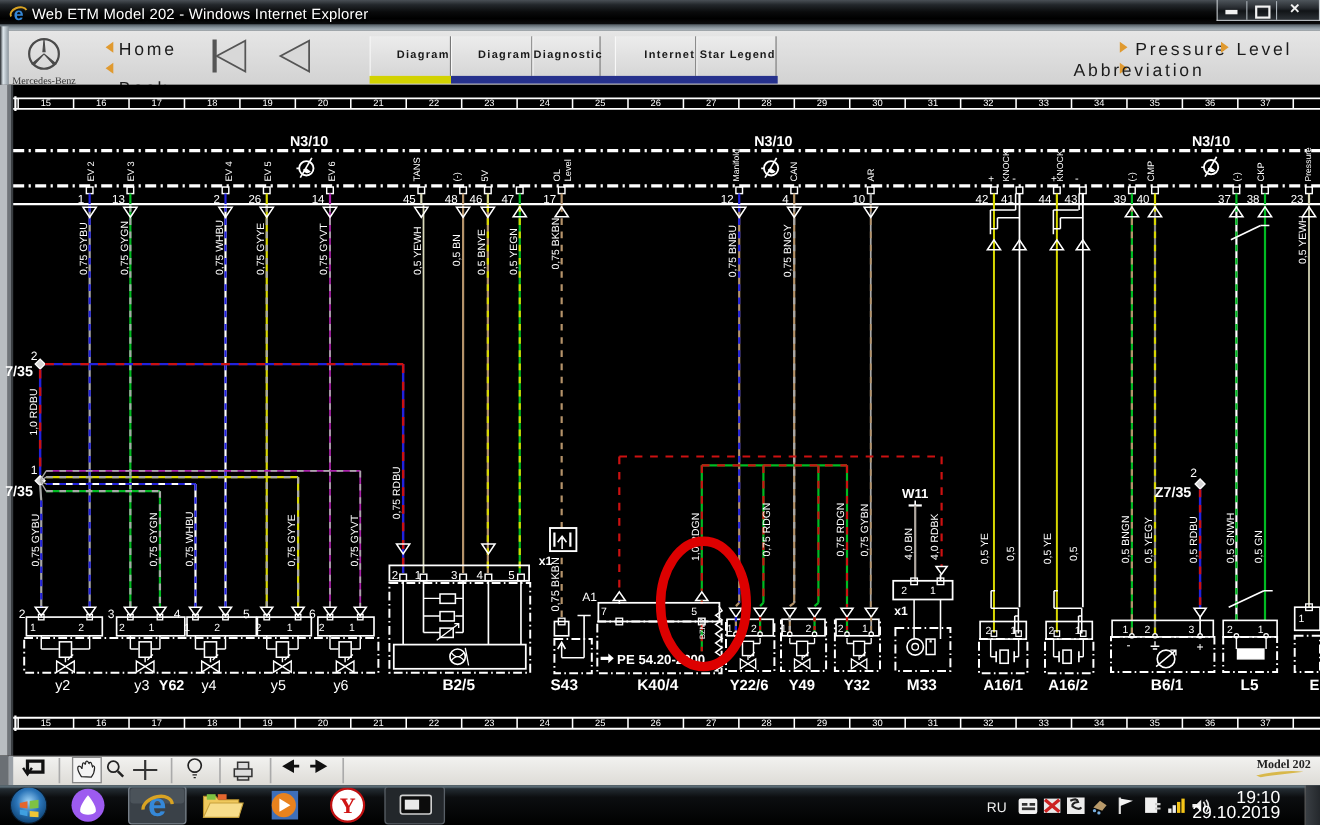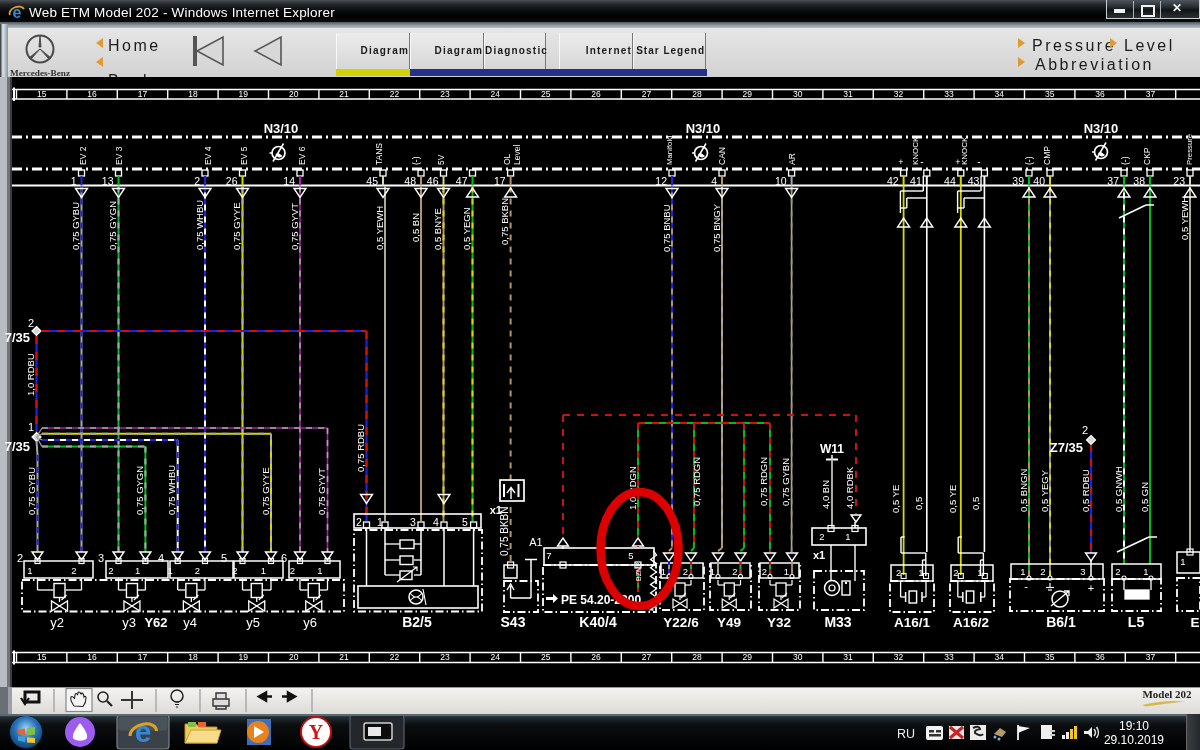--- a/index.html
+++ b/index.html
@@ -3,32 +3,32 @@
 <style>
 html,body{margin:0;padding:0;width:1200px;height:750px;overflow:hidden;background:#000;font-family:"Liberation Sans",sans-serif;}
 #stage{position:absolute;left:0;top:0;width:1200px;height:750px;}
 .abs{position:absolute;}
 
 #titlebar{left:0;top:0;width:1200px;height:24px;background:linear-gradient(#4a5056 0%,#23272b 18%,#0a0b0c 45%,#000 70%,#101214 100%);}
 #titletext{left:29px;top:5px;color:#fff;font-size:13.5px;letter-spacing:0.2px;text-shadow:0 1px 2px #000;}
 #frameline{left:0;top:22px;width:1200px;height:6px;background:linear-gradient(#4e585f,#8e9aa2 55%,#b4bec5);}
 
 #header{left:0;top:28px;width:1200px;height:49px;background:linear-gradient(#e6e6e6,#d2d2d2);}
-#logo{left:8px;top:2px;width:64px;height:47px;font-weight:bold;}
+#logo{left:8px;top:2px;width:64px;height:47px;}
 .hlink{font-size:16px;font-weight:normal;color:#1c1c1c;letter-spacing:2.5px;}
 .tri-l{width:0;height:0;border-top:5px solid transparent;border-bottom:5px solid transparent;border-right:7px solid #e09a30;}
 .tri-r{width:0;height:0;border-top:5px solid transparent;border-bottom:5px solid transparent;border-left:7px solid #e09a30;}
 .tab{top:5px;height:36px;background:linear-gradient(#ececec,#d6d6d6);border-left:1px solid #f8f8f8;border-right:1px solid #777;box-sizing:border-box;text-align:right;font-size:10px;font-weight:bold;color:#1a1a1a;letter-spacing:1.2px;line-height:36px;}
 #tabline-y{left:336px;top:41px;width:74px;height:7px;background:#d2d200;}
 #tabline-b{left:410px;top:41px;width:297px;height:7px;background:#26318c;}
 
 #toolbar{left:0;top:687px;width:1200px;height:27px;background:linear-gradient(#f2f2f0,#dddbd6);border-top:1px solid #9a9a9a;box-sizing:border-box;}
 
 #taskbar{left:0;top:714px;width:1200px;height:36px;background:linear-gradient(#47565e 0%,#222a30 10%,#0c0e10 30%,#050607 70%,#000 100%);}
-#clock{right:36px;top:719px;color:#fff;font-size:12px;text-align:center;line-height:14px;}
+#clock{right:36px;top:719px;color:#fff;font-size:16px;text-align:right;line-height:14px;}
 #showdesk{right:0;top:714px;width:14px;height:36px;background:linear-gradient(90deg,#3a3f44,#24282c);border-left:1px solid #666;box-sizing:border-box;}
 </style></head>
 <body>
 <div id="stage">
 
 <div class="abs" id="titlebar"></div>
 <svg class="abs" style="left:8px;top:4px" width="18" height="18" viewBox="0 0 18 18">
  <text x="9" y="14" font-size="16" font-weight="bold" text-anchor="middle" fill="#3588d8" font-family="Liberation Sans,sans-serif">e</text>
  <path d="M2,11 A7.5,5 -18 1 1 16,5" fill="none" stroke="#d9a323" stroke-width="1.8"></path>
 </svg>
@@ -65,21 +65,21 @@
  <div class="abs tab" style="left:484px;width:62px;">Diagnostic</div>
  <div class="abs tab" style="left:559px;width:74px;">Internet</div>
  <div class="abs tab" style="left:633px;width:73px;letter-spacing:1px;">Star Legend</div>
  <div class="abs" id="tabline-y"></div>
  <div class="abs" id="tabline-b"></div>
  <div class="abs tri-r" style="left:1018px;top:10px"></div>
  <div class="abs hlink" style="left:1032px;top:9px">Pressure</div>
  <div class="abs tri-r" style="left:1110px;top:10px"></div>
  <div class="abs hlink" style="left:1124px;top:9px">Level</div>
  <div class="abs tri-r" style="left:1018px;top:29px"></div>
- <div class="abs hlink" style="left:1035px;top:28px">Abbreviation</div>
+ <div class="abs hlink" style="left:976px;top:28px">Abbreviation</div>
 </div>
 
 <svg class="abs" id="diag" style="left:0;top:77px" width="1200" height="610" viewBox="0 77 1200 610">
 <rect x="0" y="77" width="1200" height="610" fill="#000"></rect>
 <rect x="0" y="77" width="7" height="610" fill="#b9bdc1"></rect>
 <rect x="7" y="77" width="3" height="610" fill="#70757a"></rect>
 <rect x="10" y="77" width="2" height="610" fill="#3a3e42"></rect>
 <g id="gdiag">
 <line x1="12" y1="89.5" x2="1200" y2="89.5" stroke="#ffffff" stroke-width="1.6" stroke-linecap="butt"></line>
 <line x1="12" y1="99" x2="1200" y2="99" stroke="#ffffff" stroke-width="1.6" stroke-linecap="butt"></line>

